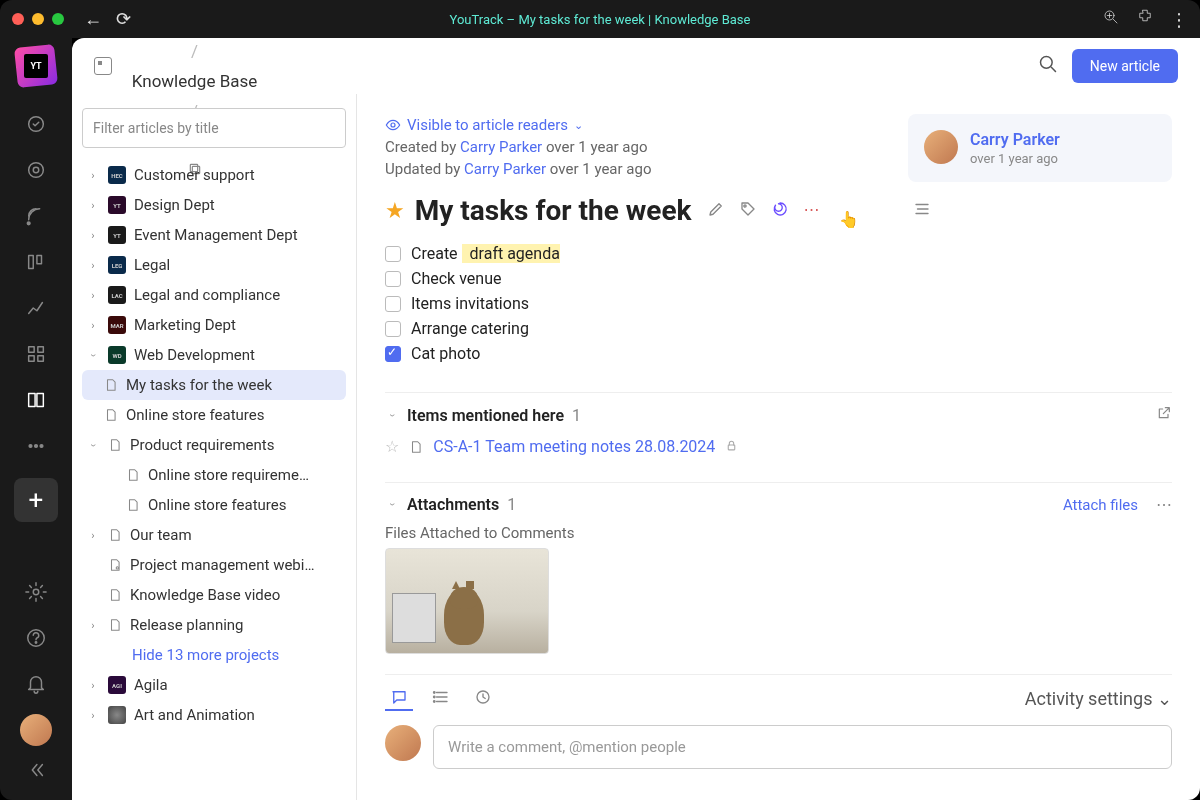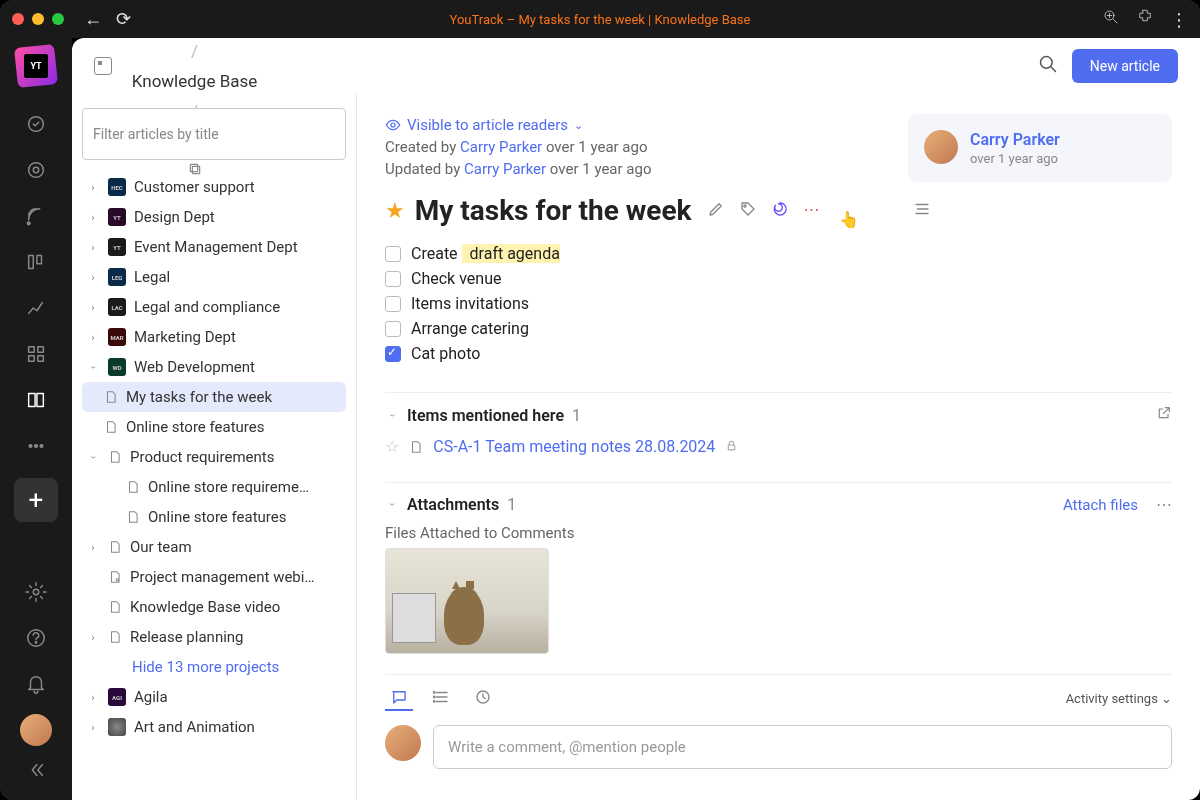--- a/index.html
+++ b/index.html
@@ -4,21 +4,21 @@
 <style>
 * { box-sizing: border-box; margin: 0; padding: 0; font-family: -apple-system, BlinkMacSystemFont, "Segoe UI", Roboto, sans-serif; }
 body { background: #000; width: 1200px; height: 800px; overflow: hidden; border-radius: 12px; }
 .window { width: 100%; height: 100%; display: flex; flex-direction: column; }
 .titlebar { height: 38px; background: #1a1a1a; display: flex; align-items: center; padding: 0 12px; color: #e0e0e0; position: relative; }
 .traffic-lights { display: flex; gap: 8px; }
 .tl { width: 12px; height: 12px; border-radius: 50%; }
 .tl-red { background: #ff5f57; } .tl-yellow { background: #febc2e; } .tl-green { background: #28c840; }
 .nav-arrows { display: flex; gap: 14px; margin-left: 20px; }
 .nav-arrow { color: #e0e0e0; font-size: 18px; cursor: pointer; }
-.title-center { position: absolute; left: 50%; transform: translateX(-50%); font-size: 13px; color: #f97316; }
+.title-center { position: absolute; left: 50%; transform: translateX(-50%); font-size: 13px; color: #5eead4; }
 .title-right { position: absolute; right: 12px; display: flex; gap: 16px; align-items: center; }
 .title-right svg { width: 18px; height: 18px; fill: #e0e0e0; }
 
 .body-row { flex: 1; display: flex; overflow: hidden; }
 .iconbar { width: 72px; background: #1a1a1a; display: flex; flex-direction: column; align-items: center; padding-top: 8px; gap: 2px; position: relative; }
 .logo { width: 40px; height: 40px; background: linear-gradient(135deg, #ff4da6, #8a2be2); border-radius: 6px; display: flex; align-items: center; justify-content: center; margin-bottom: 14px; transform: rotate(-6deg); }
 .logo-inner { width: 24px; height: 24px; background: #000; color: #fff; font-size: 9px; font-weight: bold; display: flex; align-items: center; justify-content: center; border-radius: 2px; transform: rotate(6deg); }
 .ibtn { width: 44px; height: 44px; display: flex; align-items: center; justify-content: center; color: #888; cursor: pointer; border-radius: 6px; }
 .ibtn.active { color: #fff; }
 .ibtn svg { width: 22px; height: 22px; stroke: currentColor; fill: none; stroke-width: 1.6; }
@@ -33,21 +33,21 @@
 .crumbs { display: flex; align-items: center; gap: 10px; font-size: 17px; color: #333; flex-direction: column; }
 .crumb { cursor: pointer; }
 .crumb-sep { color: #bbb; }
 .copy-icn { color: #888; }
 .topbar-spacer { flex: 1; }
 .search-ic { color: #888; cursor: pointer; }
 .new-btn { background: #506cf0; color: #fff; border: none; padding: 9px 18px; border-radius: 6px; font-size: 14px; cursor: pointer; }
 
 .columns { flex: 1; display: flex; overflow: hidden; }
 .sidebar { width: 285px; border-right: 1px solid #e5e5e5; padding: 14px 10px 0 10px; overflow-y: auto; }
-.filter-input { width: 100%; padding: 17px 10px; border: 1px solid #ccc; border-radius: 4px; font-size: 14px; color: #333; margin-bottom: 12px; }
+.filter-input { width: 100%; padding: 11px 10px; border: 1px solid #ccc; border-radius: 4px; font-size: 14px; color: #333; margin-bottom: 12px; }
 .filter-input::placeholder { color: #888; }
 .tree-row { display: flex; align-items: center; gap: 8px; padding: 6px 4px; font-size: 15px; color: #333; cursor: pointer; border-radius: 6px; }
 .tree-row.selected { background: #e4e9fb; }
 .chev { width: 14px; color: #888; font-size: 11px; text-align: center; }
 .chev.blank { visibility: hidden; }
 .proj-badge { width: 18px; height: 18px; border-radius: 3px; background: #333; display: flex; align-items: center; justify-content: center; font-size: 6px; color: #ccc; font-weight: bold; flex-shrink: 0; }
 .doc-icn { width: 14px; height: 16px; color: #888; flex-shrink: 0; }
 .indent1 { padding-left: 22px; }
 .indent2 { padding-left: 44px; }
 .hide-more { color: #506cf0; font-size: 15px; padding: 6px 4px 6px 50px; cursor: pointer; }
@@ -86,21 +86,21 @@
 .attach-label { font-size: 15px; color: #666; margin-top: 10px; }
 .attach-thumb { width: 164px; height: 106px; border: 1px solid #ddd; border-radius: 4px; margin-top: 6px; background: linear-gradient(180deg,#e8e4d8 0%,#d8d4c8 60%,#b8b0a0 100%); position: relative; overflow: hidden; cursor: pointer; }
 .cat { position: absolute; left: 58px; bottom: 8px; width: 40px; height: 56px; background: #8b6f47; border-radius: 46% 46% 40% 40%; }
 .cat::before { content:''; position:absolute; top:-2px; left:6px; width:28px; height:22px; background:#8b6f47; border-radius:50% 50% 40% 40%; }
 .cat::after { content:''; position:absolute; top:-8px; left:8px; width:0; height:0; border-left:4px solid transparent; border-right:4px solid transparent; border-bottom:8px solid #8b6f47; box-shadow: 14px 0 0 0 #8b6f47; }
 .monitor { position:absolute; left:6px; bottom:10px; width:44px; height:50px; background:#ddd; border:1px solid #999; }
 .activity-row { display: flex; align-items: center; margin-top: 20px; border-top: 1px solid #eee; padding-top: 10px; }
 .act-tabs { display: flex; gap: 14px; }
 .act-tab { width: 28px; height: 26px; display: flex; align-items: center; justify-content: center; color: #888; cursor: pointer; border-bottom: 2px solid transparent; }
 .act-tab.active { color: #506cf0; border-bottom-color: #506cf0; }
-.act-settings { margin-left: auto; color: #555; font-size: 13px; cursor: pointer; }
+.act-settings { margin-left: auto; color: #555; font-size: 18px; cursor: pointer; }
 .comment-row { display: flex; gap: 12px; margin-top: 14px; align-items: flex-start; }
 .comment-av { width: 36px; height: 36px; border-radius: 50%; background: linear-gradient(135deg,#e8b07a,#c07850); flex-shrink: 0; }
 .comment-input { flex: 1; padding: 12px 14px; border: 1px solid #ccc; border-radius: 6px; font-size: 15px; color: #333; }
 .comment-input::placeholder { color: #999; }
 
 .sidecard { position: absolute; right: 28px; top: 20px; width: 264px; background: #f4f6fb; border-radius: 8px; padding: 16px; }
 .sc-head { display: flex; gap: 12px; }
 .sc-av { width: 34px; height: 34px; border-radius: 50%; background: linear-gradient(135deg,#e8b07a,#c07850); flex-shrink: 0; }
 .sc-name { color: #506cf0; font-weight: 600; font-size: 16px; cursor: pointer; }
 .sc-time { color: #888; font-size: 13px; margin-top: 2px; }

